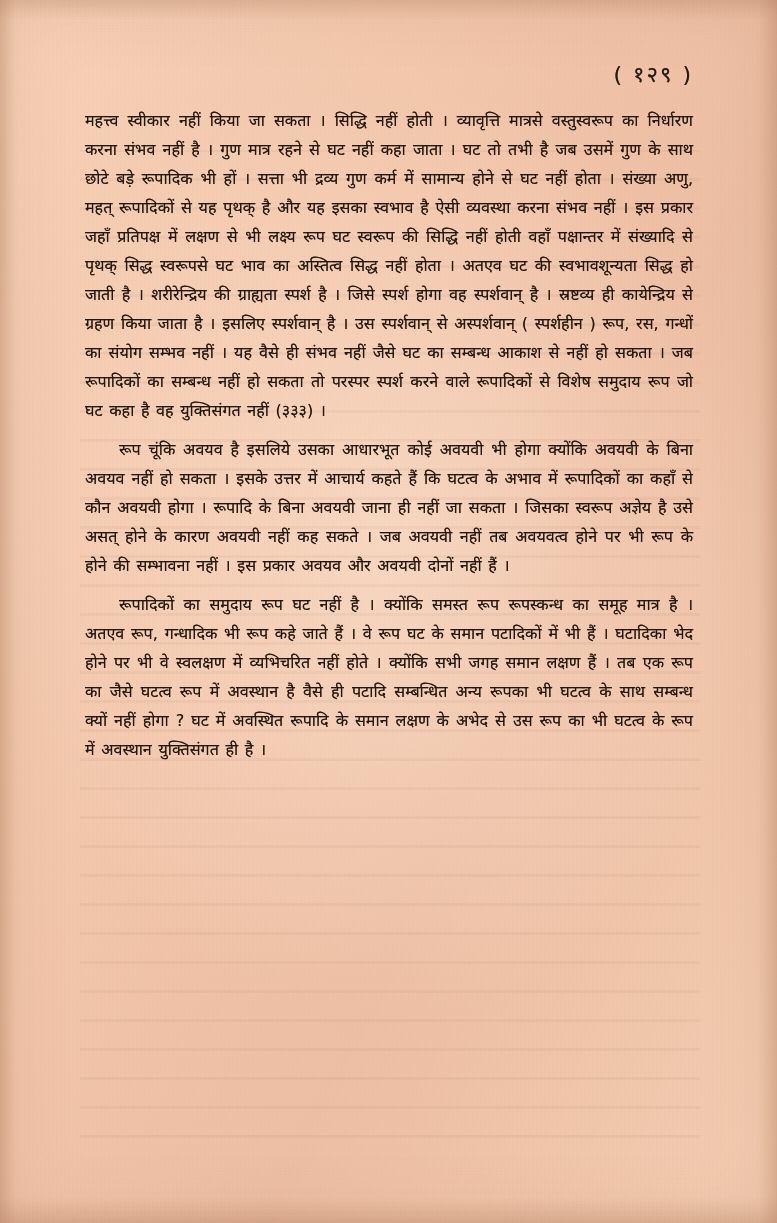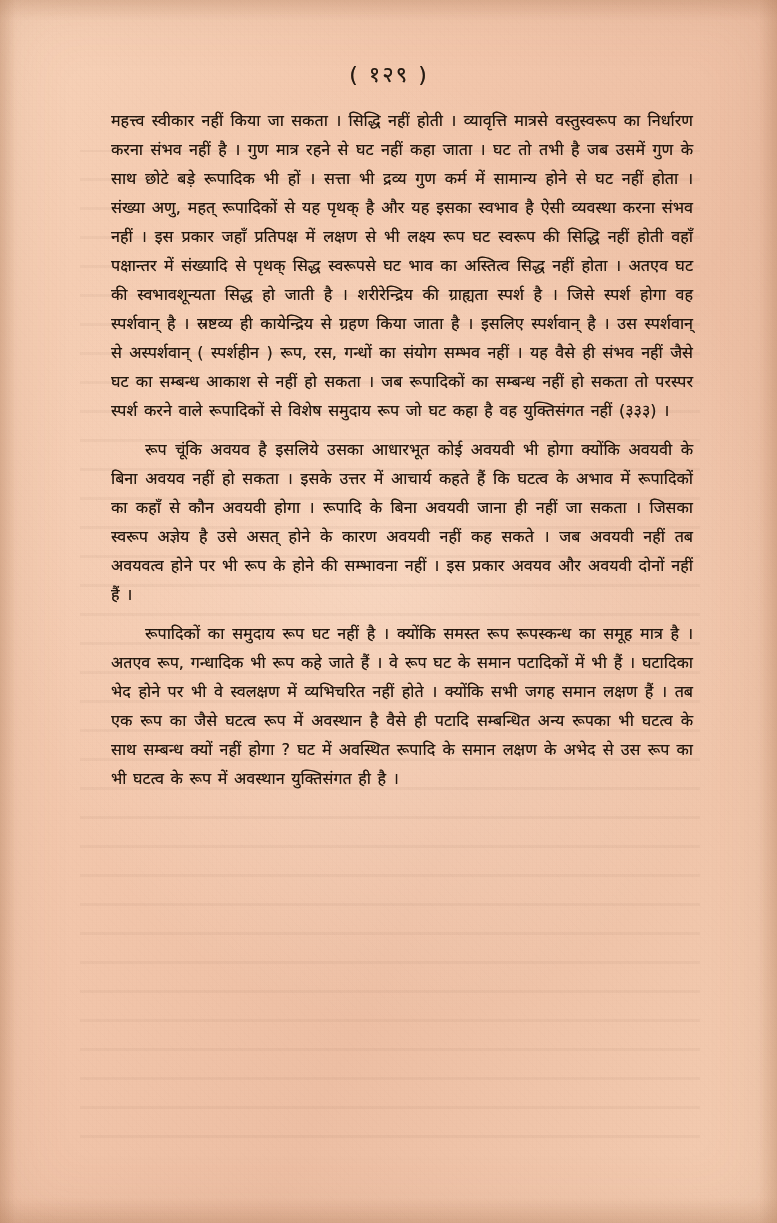--- a/index.html
+++ b/index.html
@@ -94,21 +94,21 @@
     top: 0;
     width: 608px;
     height: 100%;
   }
 
   .page-number {
     position: absolute;
     top: 58px;
     left: 0;
     width: 608px;
-    text-align: center;
+    text-align: right;
     font-size: 22px;
     letter-spacing: 2px;
     color: #241a12;
     font-family: "DejaVu Sans", "Liberation Sans", sans-serif;
     text-shadow: 0 0 0.6px rgba(40,25,15,0.55);
   }
 
   .body-text {
     position: absolute;
     top: 106px;
@@ -133,21 +133,20 @@
     margin-top: 10px;
   }
 
   p.para.indent {
     text-indent: 34px;
   }
 
   
   p.para {
     filter: contrast(1.04);
-    margin-left: 26px;
   }
 </style>
 </head>
 <body>
 
 <div class="page">
 
   <div class="grain"></div>
   <div class="bleed-through"></div>
 

